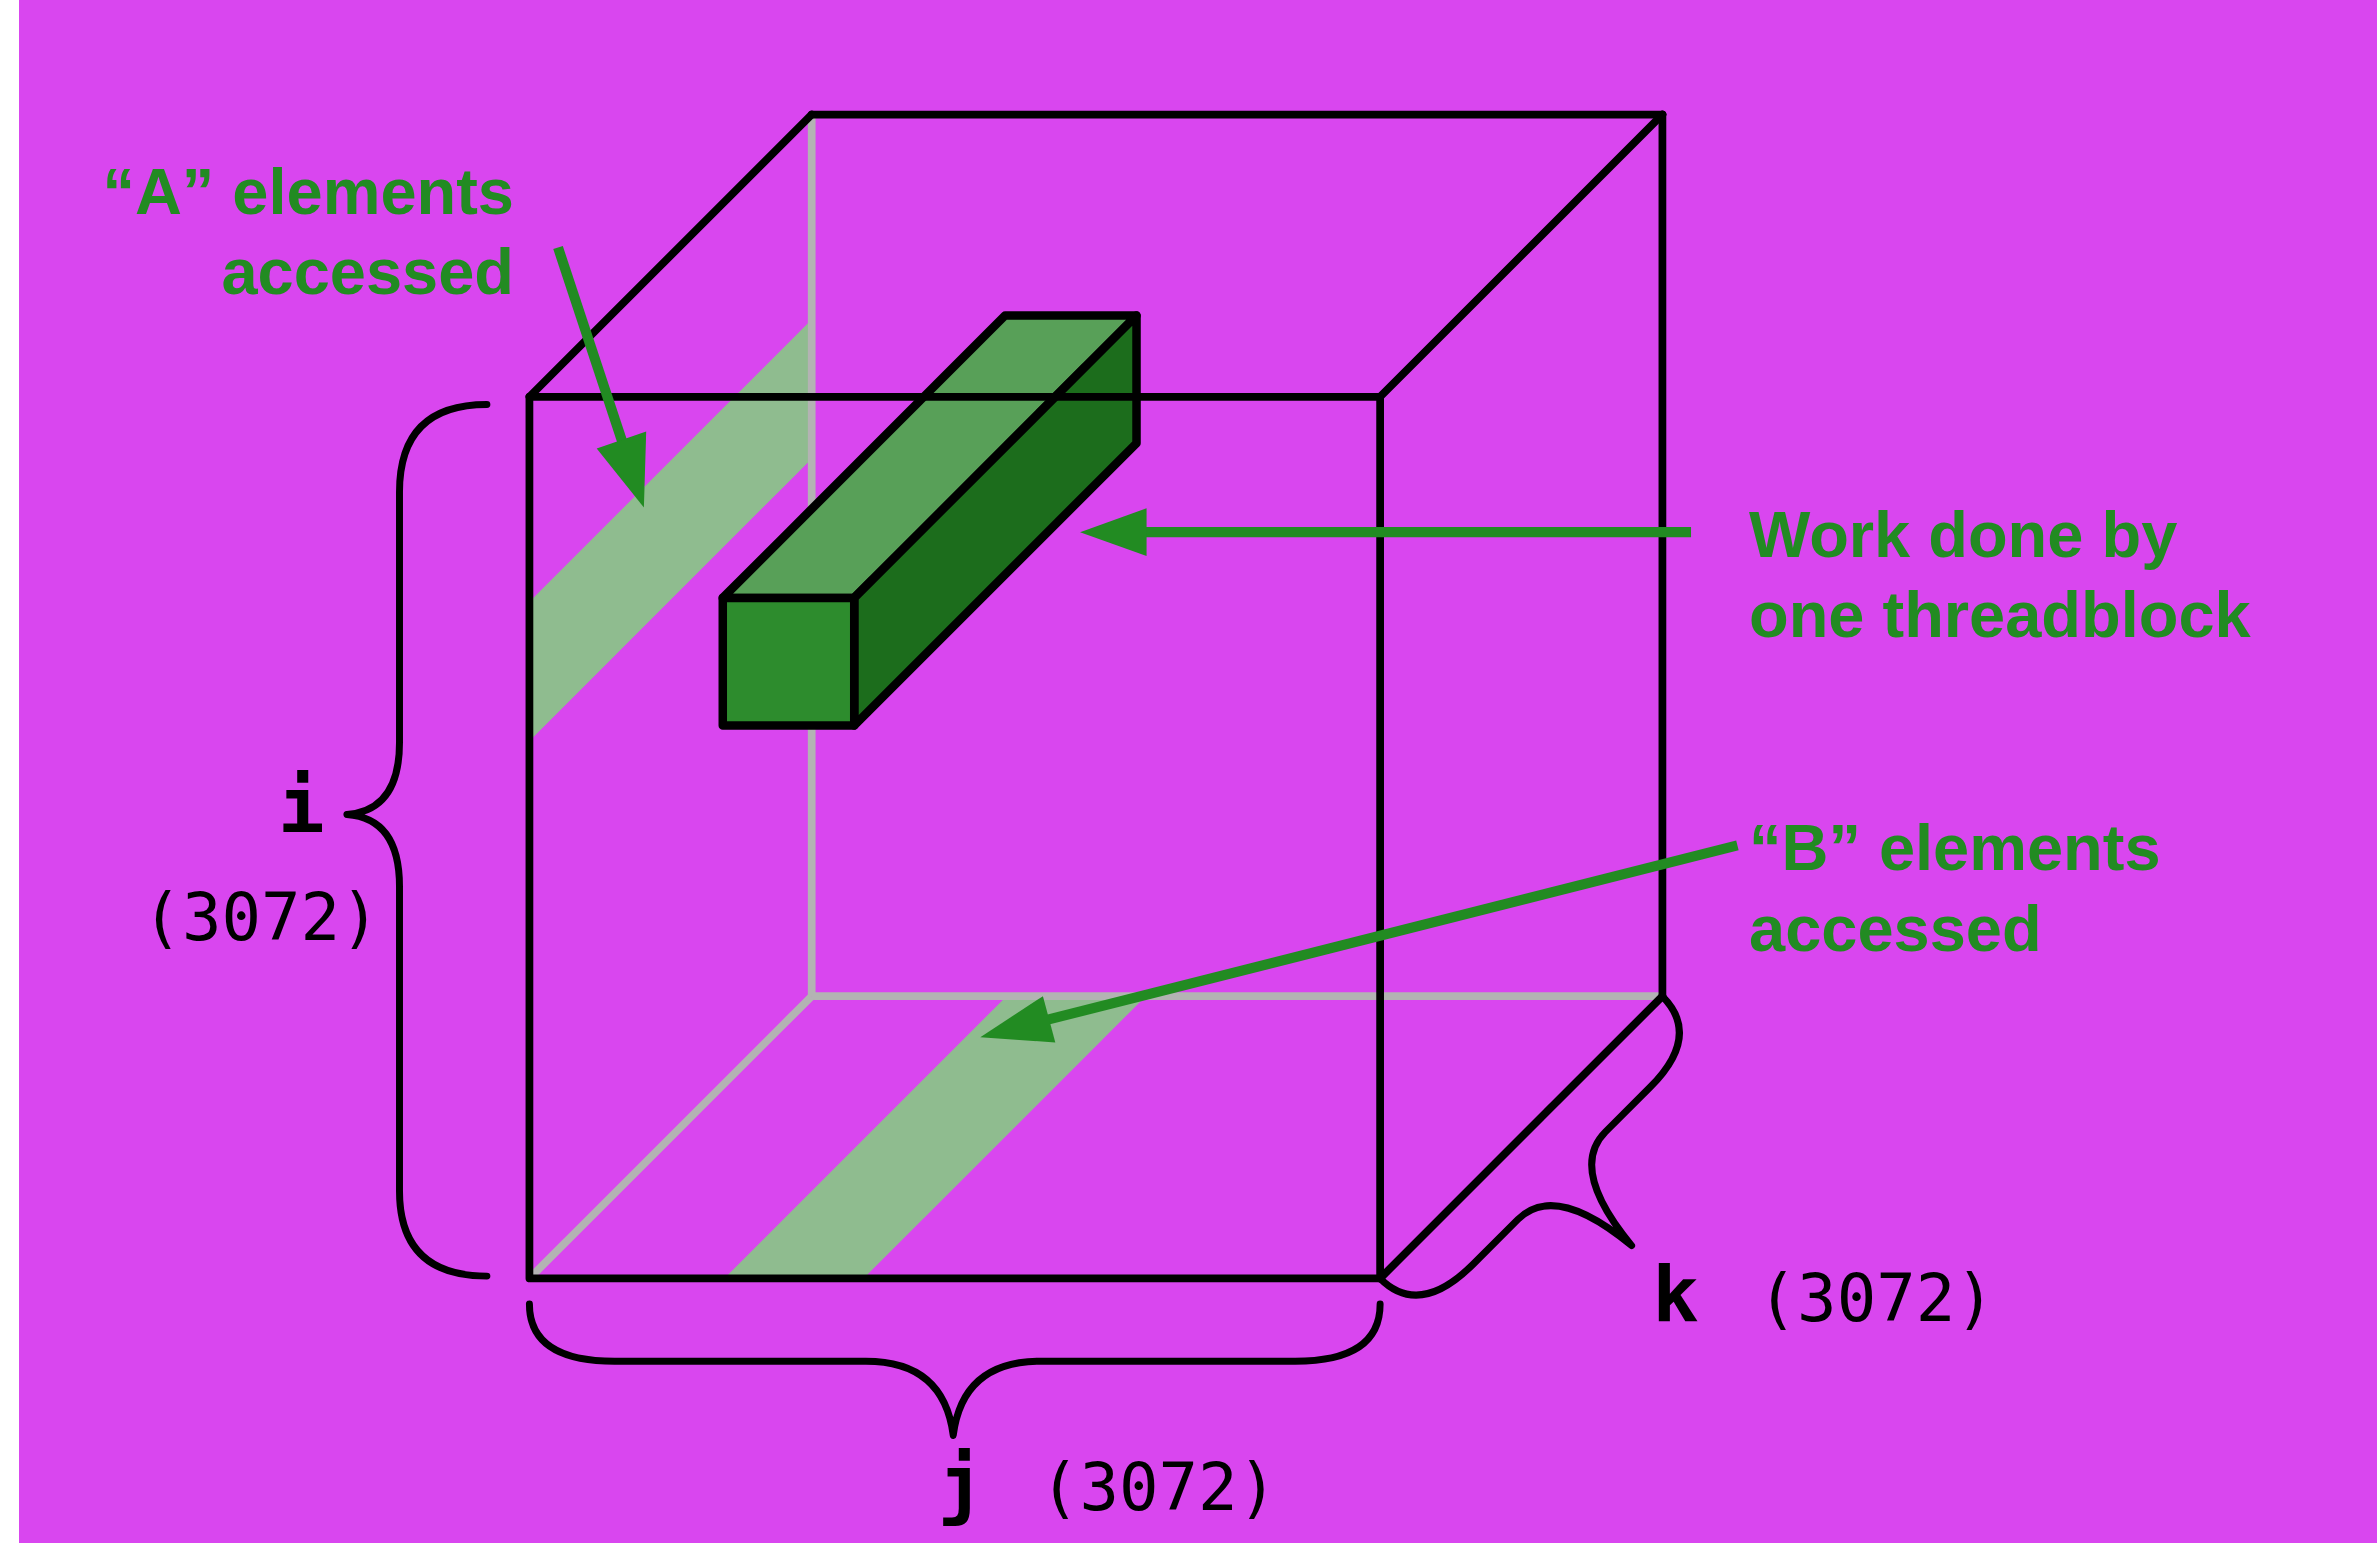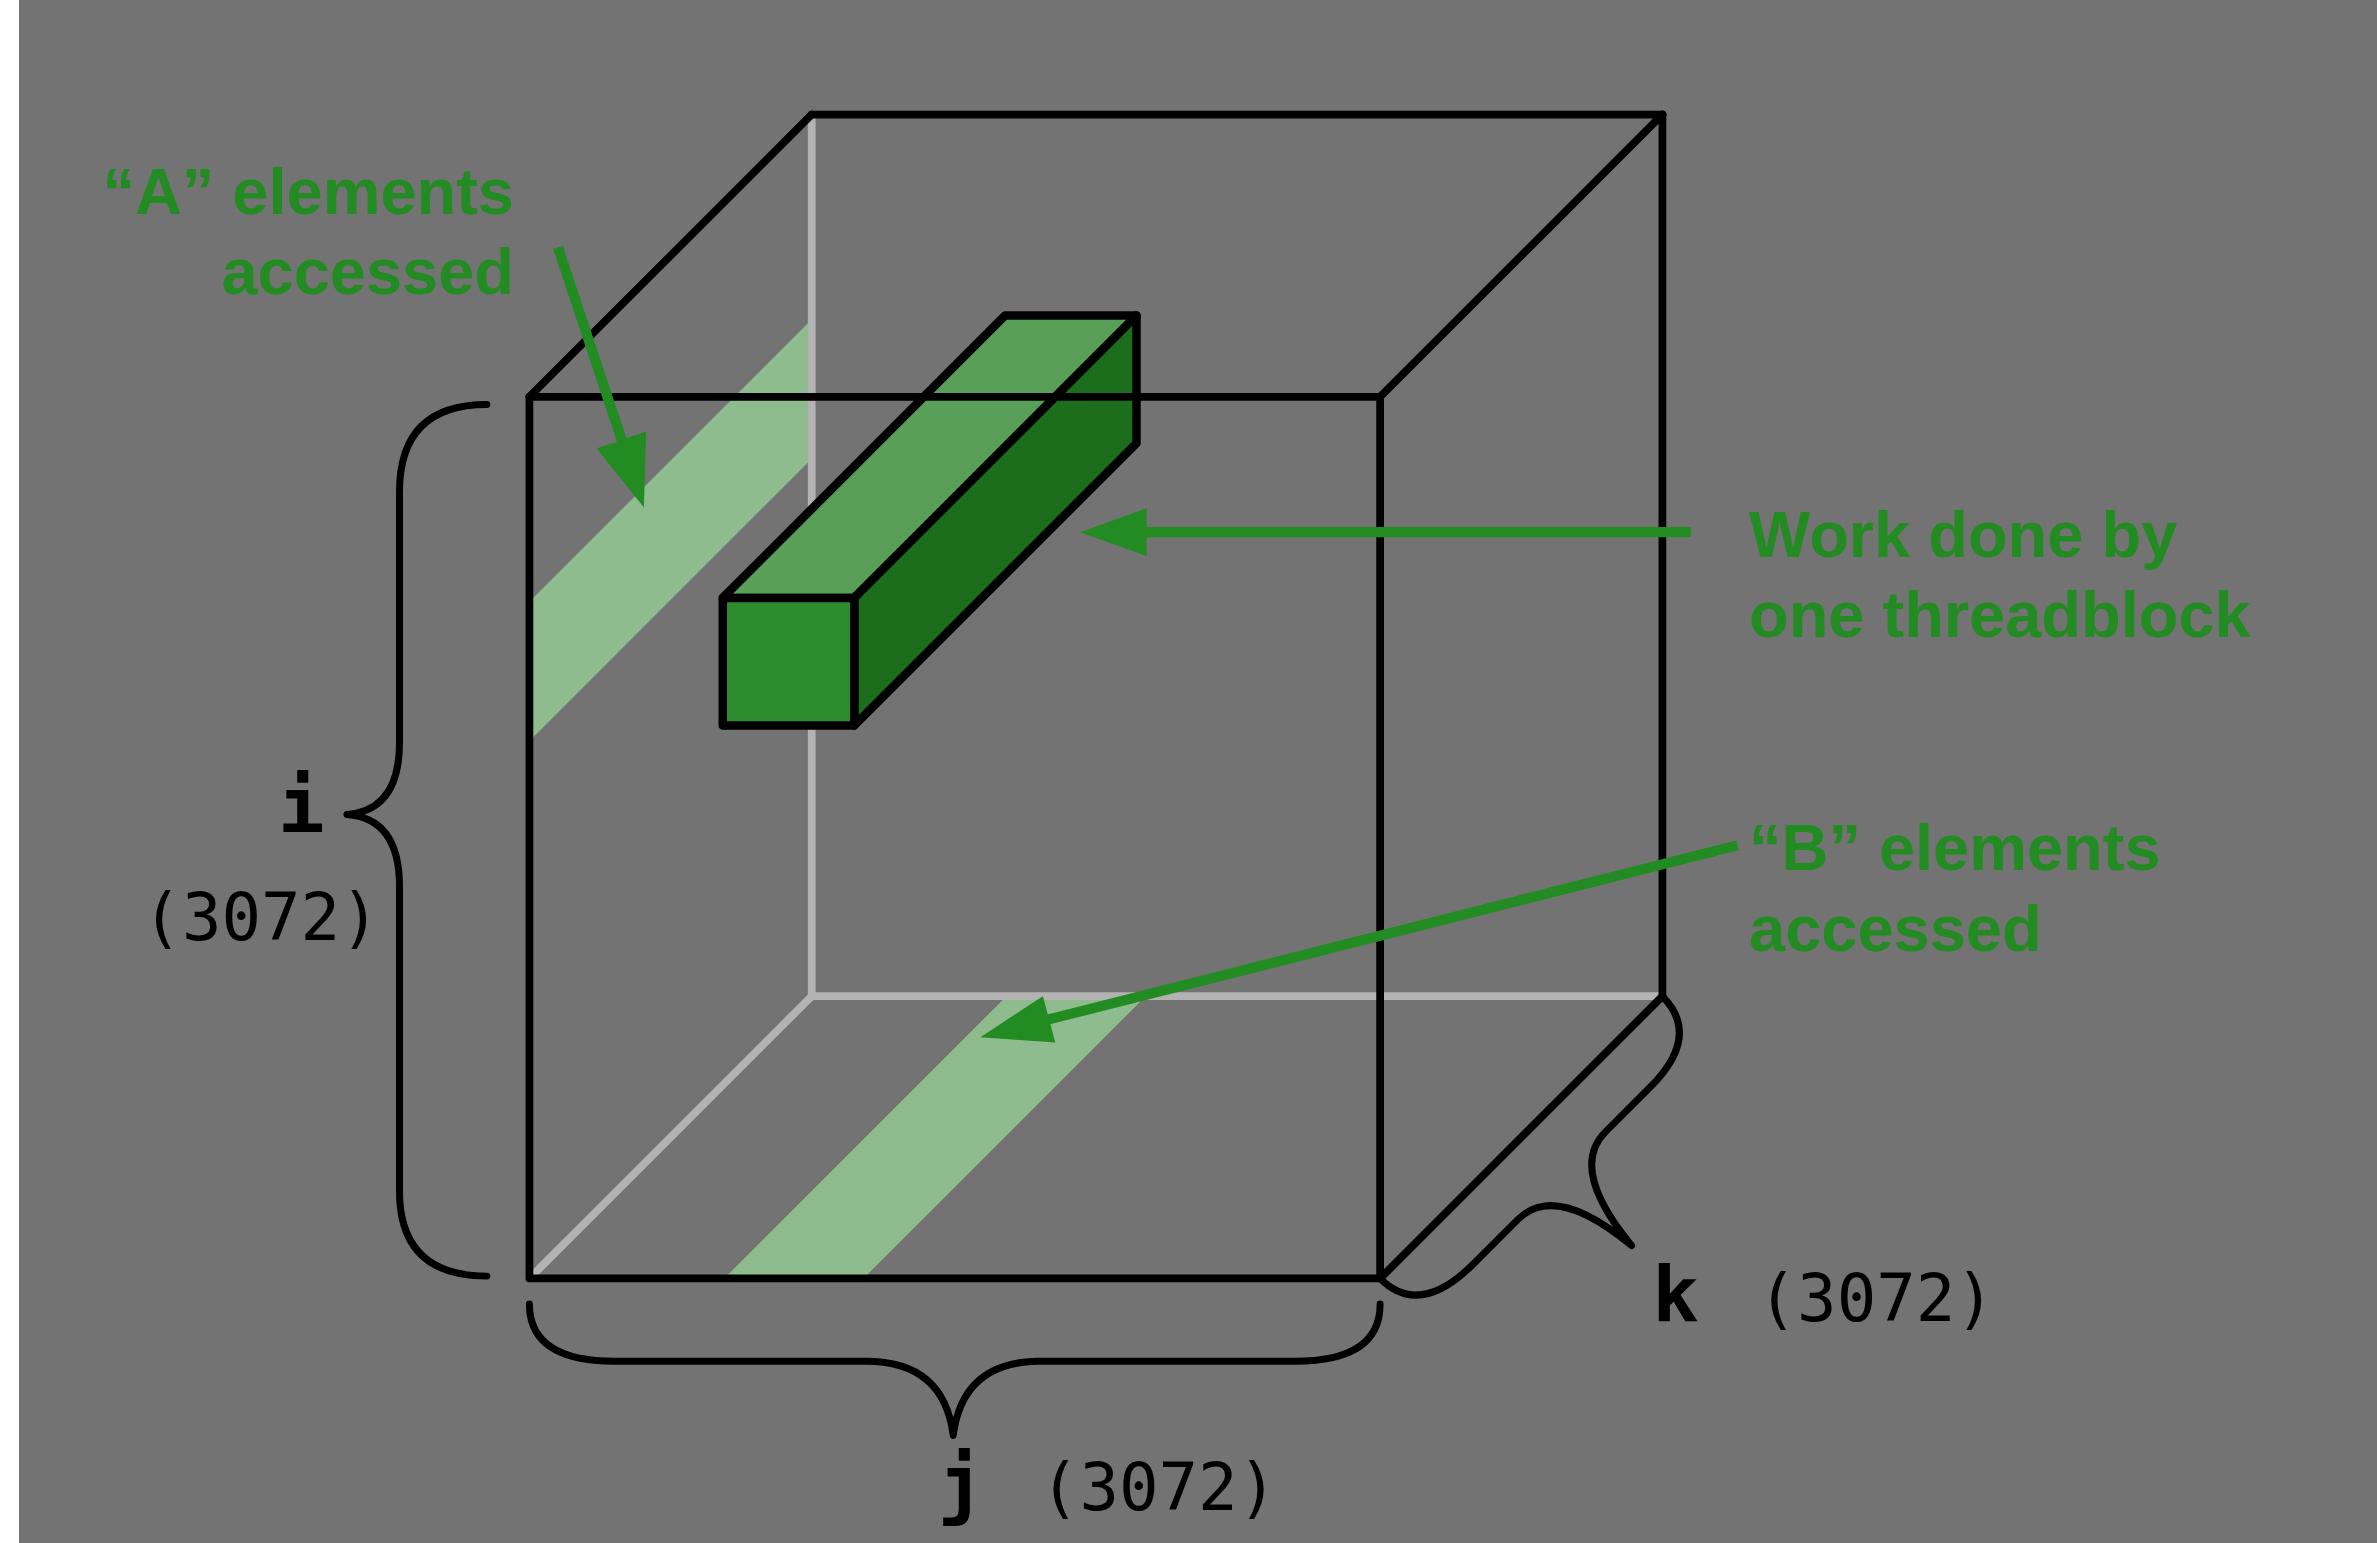--- a/index.html
+++ b/index.html
@@ -1,16 +1,16 @@
 <!DOCTYPE html>
 <html style="font-size:12.5px"><head>
 <meta charset="utf-8">
 <style>
   html,body{margin:0;padding:0;background:#ffffff;width:100%;height:100%;}
-  .stage{position:fixed;inset:0;background:#737373;margin-left:19px;}
+  .stage{position:fixed;inset:0;background:#d946ef;margin-left:19px;}
   svg{width:100%;height:100%;display:block;}
   .edge{fill:none;stroke-width:10;stroke-linecap:round;stroke-linejoin:round;}
   .edge-grey{fill:none;stroke-width:10;stroke-linecap:butt;}
   .bar-face{stroke-width:11;stroke-linejoin:round;}
   .brace{fill:none;stroke-width:9;stroke-linecap:round;stroke-linejoin:round;}
   .arrow-line{fill:none;stroke-width:13;stroke-linecap:butt;}
   .green-label{font-family:"Liberation Sans",sans-serif;font-weight:bold;font-size:84px;}
   .mono-letter{font-family:"DejaVu Sans Mono",monospace;font-weight:bold;font-size:100px;fill:#000;}
   .mono-size{font-family:"DejaVu Sans Mono",monospace;font-weight:normal;font-size:85px;fill:#000;}
 </style>

